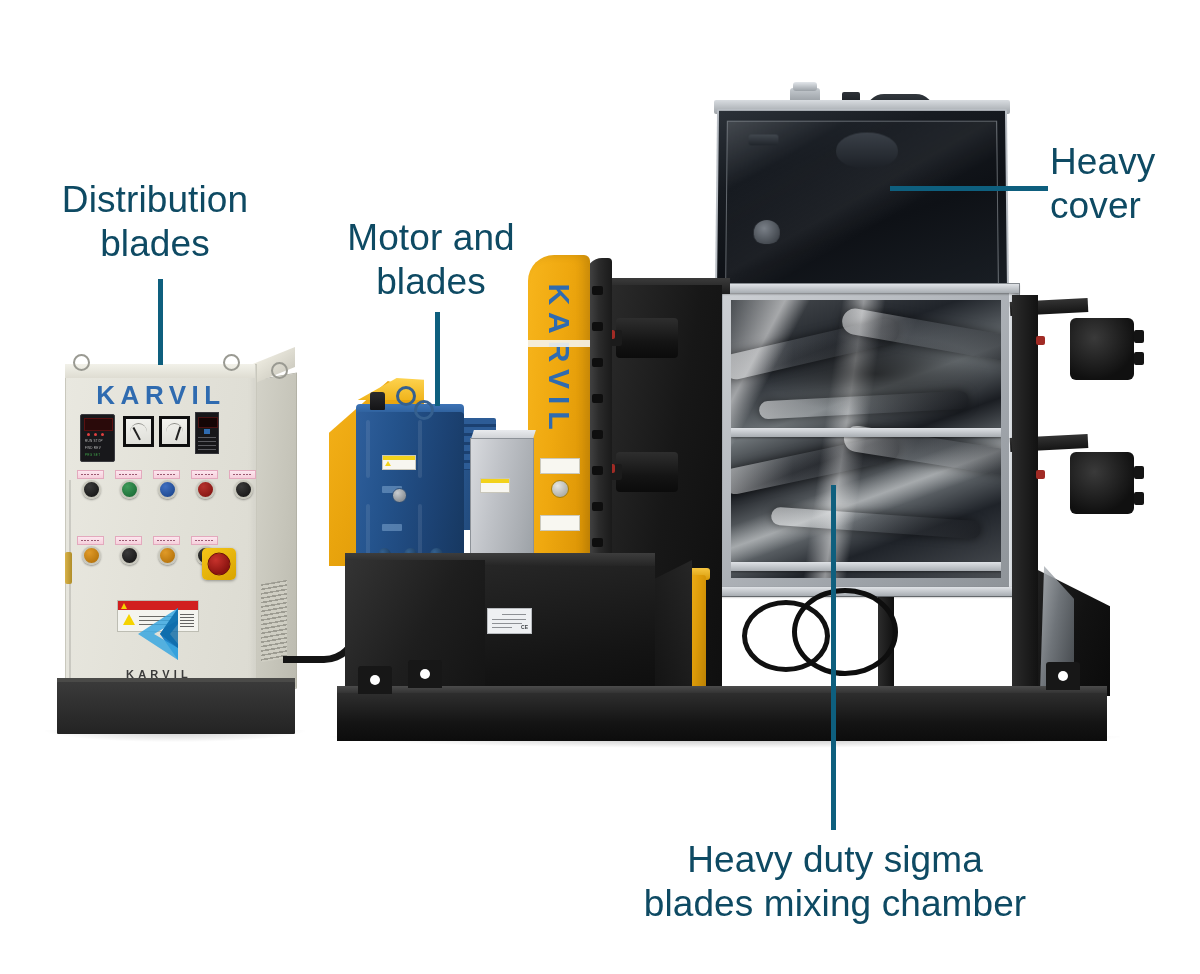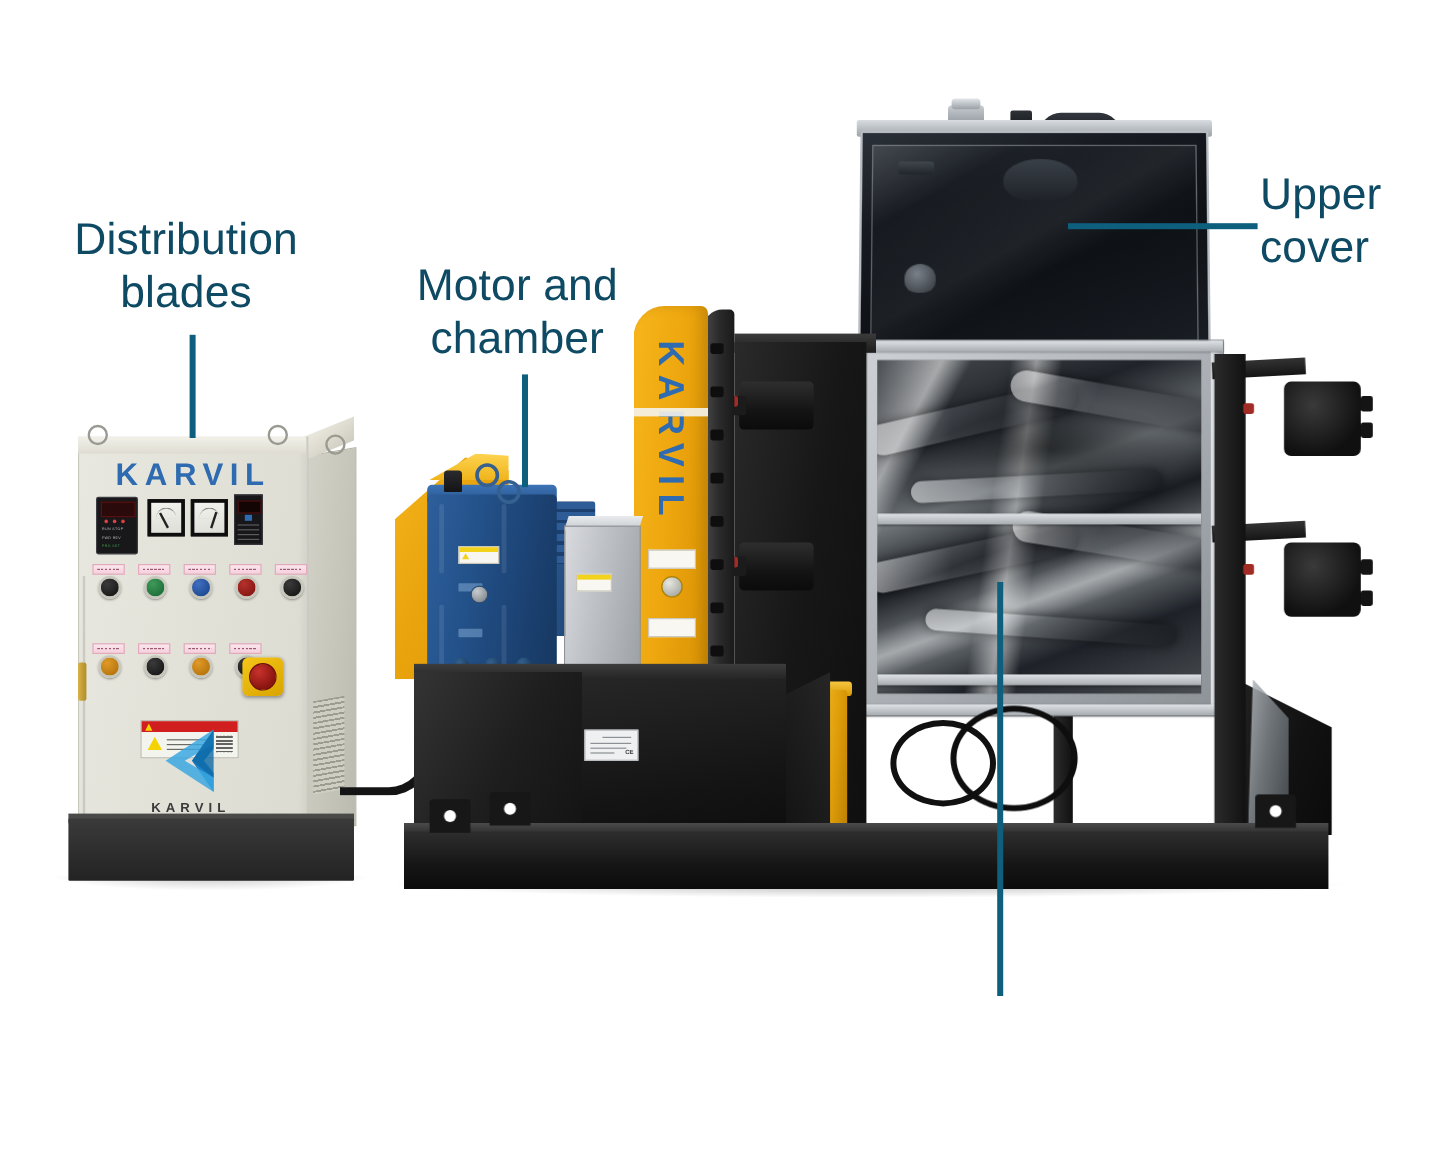--- a/index.html
+++ b/index.html
@@ -807,22 +807,24 @@
   <div id="machine-base" class="part"></div>
   <div class="base-lug" style="left:358px; top:666px;"></div>
   <div class="base-lug" style="left:408px; top:660px;"></div>
   <div class="base-lug" style="left:1046px; top:662px;"></div>
 
   <div class="callout c-dist">Distribution
 blades</div>
   <div class="leader vert" style="left:158px; top:279px; height:86px;"></div>
 
   <div class="callout c-motor">Motor and
-chamber</div>
+blades</div>
   <div class="leader vert" style="left:435px; top:312px; height:94px;"></div>
 
-  <div class="callout c-upper">Upper
+  <div class="callout c-upper">Heavy
 cover</div>
   <div class="leader horiz" style="left:890px; top:186px; width:158px;"></div>
 
+  <div class="callout c-sigma">Heavy duty sigma
+blades mixing chamber</div>
   <div class="leader vert" style="left:831px; top:485px; height:345px;"></div>
 
 </div>
 
 </body></html>

